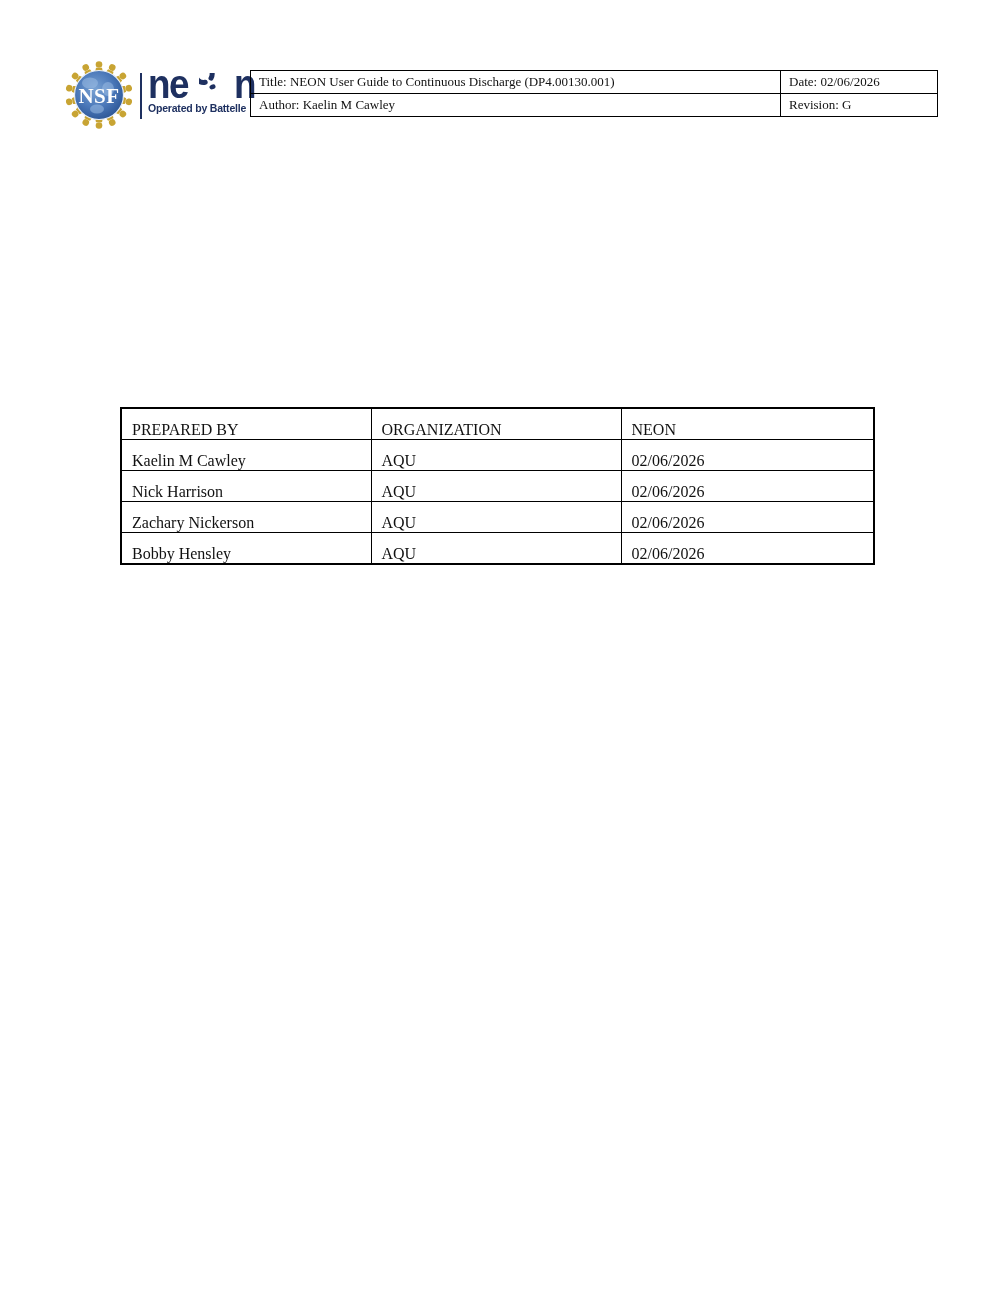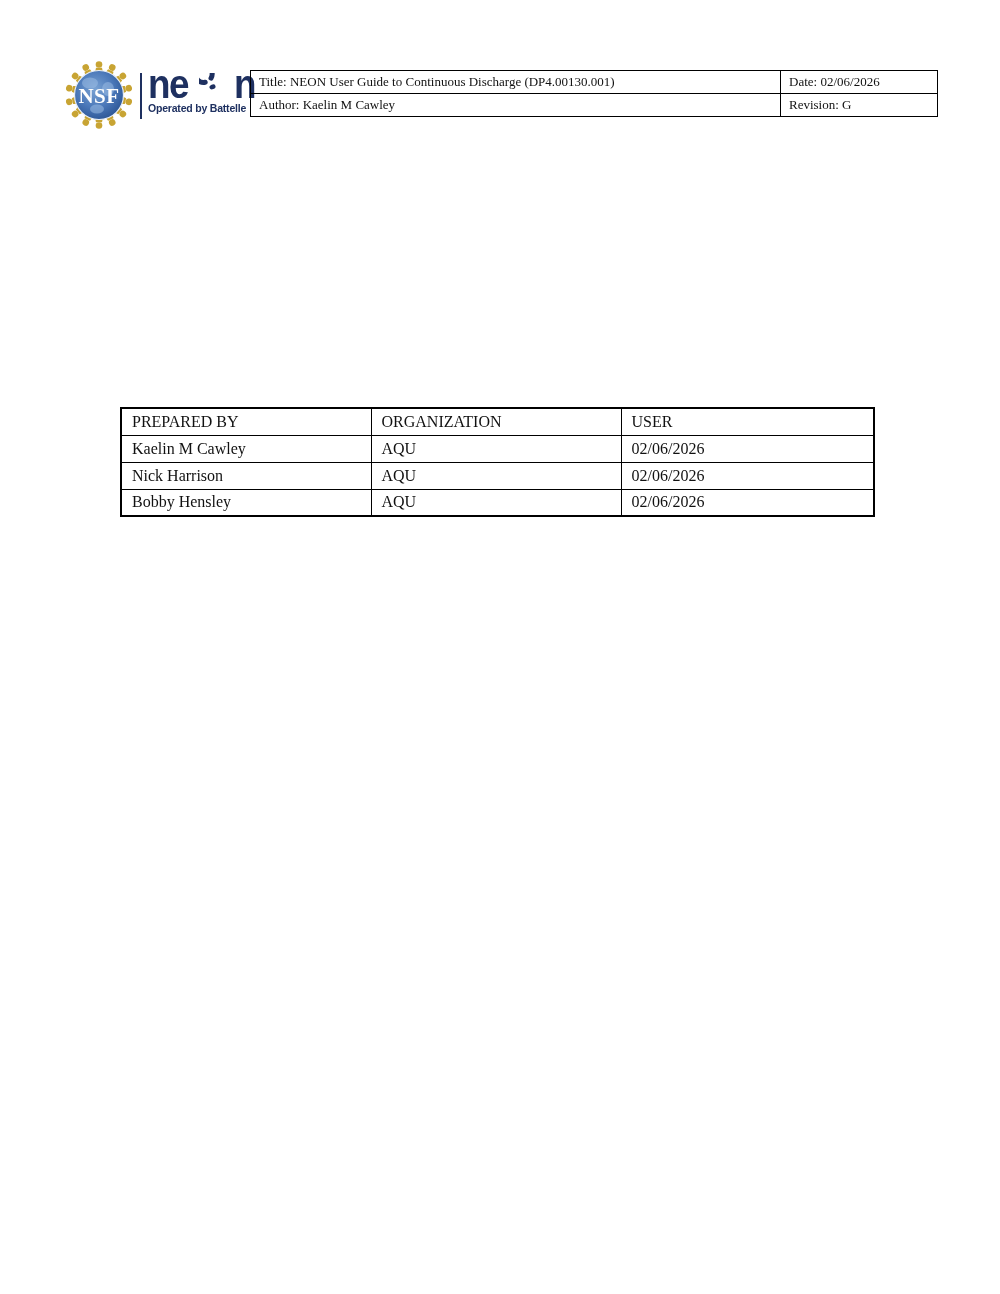--- a/index.html
+++ b/index.html
@@ -68,21 +68,21 @@
   .title-line1{transform:scaleX(.87);transform-origin:center;}
 
   
   .prepared-table{
     position:absolute;left:120px;top:407px;width:753px;
     border-collapse:collapse;table-layout:fixed;
     font-size:16px;
   }
   .prepared-table th,.prepared-table td{
     border:1px solid #000;height:27px;
-    padding:0 0 0 10px;text-align:left;vertical-align:middle;
+    padding:12px 0 0 10px;text-align:left;vertical-align:middle;
     font-weight:normal;white-space:nowrap;overflow:hidden;
   }
   .prepared-table{border:2px solid #000;}
   .prepared-table col.p1{width:250px;}
   .prepared-table col.p2{width:250px;}
   .prepared-table col.p3{width:253px;}
 </style>
 </head>
 <body>
 
@@ -198,35 +198,40 @@
   <table class="prepared-table">
     <colgroup>
         <col class="p1">
         <col class="p2">
         <col class="p3">
       </colgroup>
     <thead>
       <tr>
         <th>PREPARED BY</th>
         <th>ORGANIZATION</th>
-        <th>USER</th>
+        <th>NEON</th>
       </tr>
     </thead>
     <tbody>
       <tr>
         <td>Kaelin M Cawley</td>
         <td>AQU</td>
         <td>02/06/2026</td>
       </tr>
       <tr>
         <td>Nick Harrison</td>
         <td>AQU</td>
         <td>02/06/2026</td>
       </tr>
       <tr>
+        <td>Zachary Nickerson</td>
+        <td>AQU</td>
+        <td>02/06/2026</td>
+      </tr>
+      <tr>
         <td>Bobby Hensley</td>
         <td>AQU</td>
         <td>02/06/2026</td>
       </tr>
     </tbody>
   </table>
 
 </div>
 
 </body></html>

